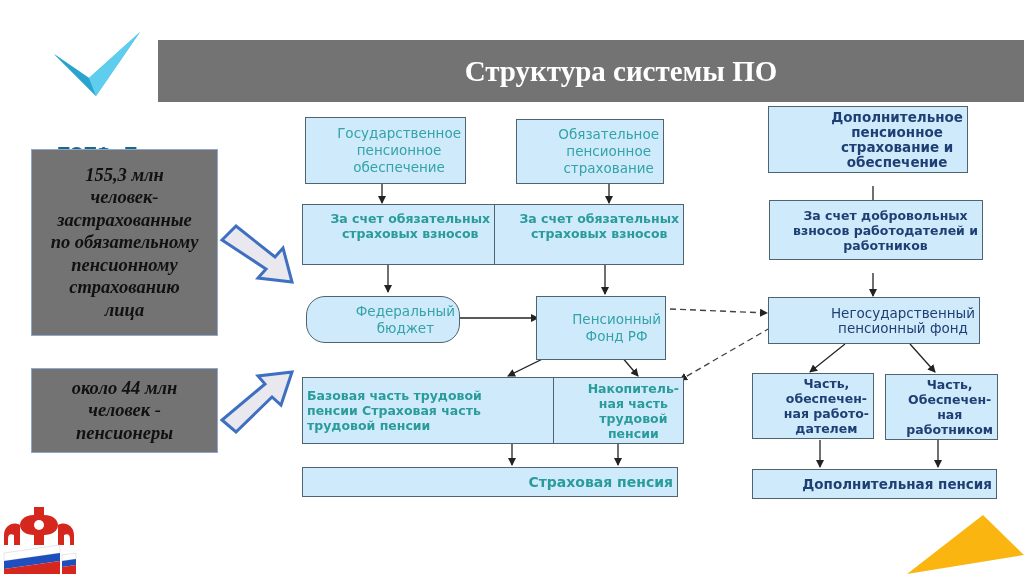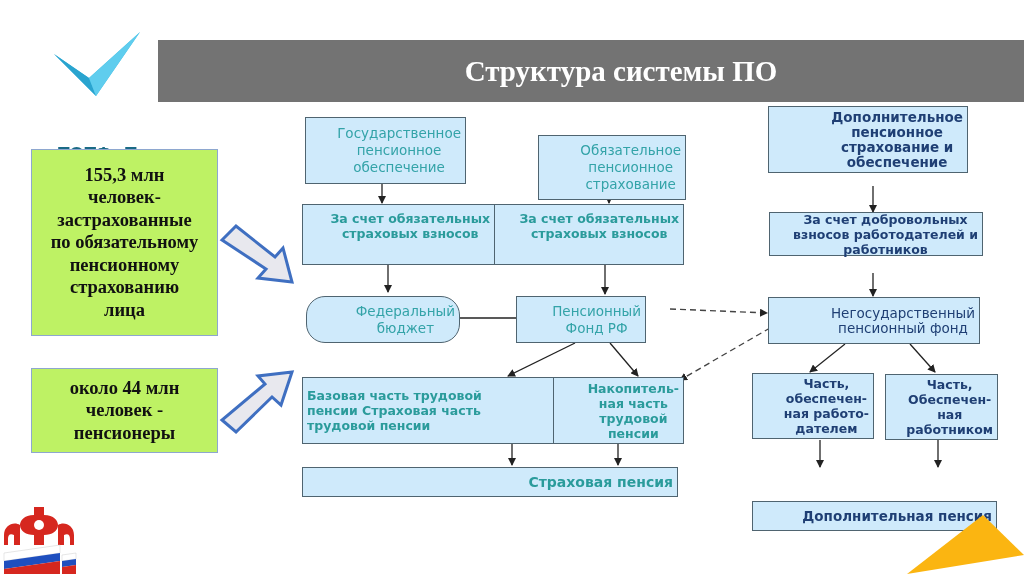--- a/index.html
+++ b/index.html
@@ -18,24 +18,24 @@
     .title-bar {
       left: 158px; top: 40px; width: 866px; height: 62px;
       background: #737373;
       display: flex; align-items: center; justify-content: center;
     }
     .title-text {
       font-family: "Liberation Serif", serif; font-weight: bold;
       font-size: 29px; color: #ffffff; padding-left: 60px;
     }
     .side-box {
-      background: #bef264; border: 1.5px solid #8ea7cf;
+      background: #737373; border: 1.5px solid #8ea7cf;
       font-family: "Liberation Serif", serif; font-weight: bold;
       color: #111; text-align: center; font-size: 18.5px; line-height: 22.5px;
-      box-sizing: border-box; display: flex; align-items: center; justify-content: center;
+      box-sizing: border-box; display: flex; align-items: center; justify-content: center; font-style: italic;
     }
     .side-box-1 { left: 31px; top: 149px; width: 187px; height: 187px; }
     .side-box-2 { left: 31px; top: 368px; width: 187px; height: 85px; }
     .node {
       position: absolute; box-sizing: border-box;
       background: #cfeafb; border: 1.5px solid #4f6470;
       display: flex; align-items: center; justify-content: flex-end;
       text-align: center; font-family: "DejaVu Sans", sans-serif;
       font-weight: bold; color: #2a9b9b; font-size: 12.5px; line-height: 15px;
       padding: 0 4px;
@@ -118,51 +118,51 @@
     <line x1="670" y1="309" x2="767" y2="313"></line>
     <line x1="770" y1="328" x2="680" y2="380"></line>
   </g>
 </svg>
 
 <div class="node teal-light" style="left:305px;top:117px;width:161px;height:67px;">
   <span>Государственное
 пенсионное
 обеспечение</span>
 </div>
-<div class="node teal-light" style="left:538px;top:119px;width:148px;height:65px;margin-top:16px;">
+<div class="node teal-light" style="left:516px;top:119px;width:148px;height:65px;">
   <span>Обязательное
 пенсионное
 страхование</span>
 </div>
 <div class="node navy-light" style="left:768px;top:106px;width:200px;height:67px;font-weight:bold;">
   <span>Дополнительное
 пенсионное
 страхование и
 обеспечение</span>
 </div>
 
 <div class="node" style="left:302px;top:204px;width:193px;height:61px;align-items:flex-start;padding-top:6px;">
   <span>За счет обязательных
 страховых взносов</span>
 </div>
 <div class="node" style="left:494px;top:204px;width:190px;height:61px;align-items:flex-start;padding-top:6px;">
   <span>За счет обязательных
 страховых взносов</span>
 </div>
-<div class="node navy" style="left:769px;top:212px;width:214px;height:44px;">
+<div class="node navy" style="left:769px;top:200px;width:214px;height:60px;">
   <span>За счет добровольных
 взносов работодателей и
 работников</span>
 </div>
 
 <div class="node teal-light" style="left:306px;top:296px;width:154px;height:47px;border-radius:19px;">
   <span>Федеральный
 бюджет</span>
 </div>
-<div class="node teal-light" style="left:516px;top:296px;width:130px;height:47px;">
+<div class="node teal-light" style="left:536px;top:296px;width:130px;height:64px;">
   <span>Пенсионный
 Фонд РФ</span>
 </div>
 <div class="node navy-light" style="left:768px;top:297px;width:212px;height:47px;">
   <span>Негосударственный
 пенсионный фонд</span>
 </div>
 
 <div class="node left-align" style="left:302px;top:377px;width:252px;height:67px;">
   <span>Базовая часть трудовой
@@ -184,21 +184,21 @@
 <div class="node navy" style="left:885px;top:374px;width:113px;height:66px;">
   <span>Часть,
 Обеспечен-
 ная
 работником</span>
 </div>
 
 <div class="node" style="left:302px;top:467px;width:376px;height:30px;font-size:14px;padding-left:21px;">
   <span>Страховая пенсия</span>
 </div>
-<div class="node navy" style="left:752px;top:469px;width:245px;height:30px;font-size:13.5px;margin-top:32px;">
+<div class="node navy" style="left:752px;top:469px;width:245px;height:30px;font-size:13.5px;">
   <span>Дополнительная пенсия</span>
 </div>
 
 <svg class="abs pfr-logo" viewBox="0 0 80 79">
   <path d="M34,12 h10 v8 c10,0 14,6 14,10 c0,6 -6,10 -14,10 v10 h-10 v-10 c-8,0 -14,-4 -14,-10 c0,-4 4,-10 14,-10 z" fill="#d6271f"></path>
   <circle cx="39" cy="30" r="5" fill="#fff"></circle>
   <path d="M4,40 c0,-10 10,-14 16,-10 v20 h-6 v-10 c-4,-2 -6,0 -6,4 v6 h-4 z" fill="#d6271f"></path>
   <path d="M74,40 c0,-10 -10,-14 -16,-10 v20 h6 v-10 c4,-2 6,0 6,4 v6 h4 z" fill="#d6271f"></path>
   <polygon points="4,58 60,50 60,58 4,66" fill="#ffffff" stroke="#ccc" stroke-width="0.5"></polygon>
   <polygon points="4,66 60,58 60,66 4,74" fill="#1f4fbf"></polygon>

